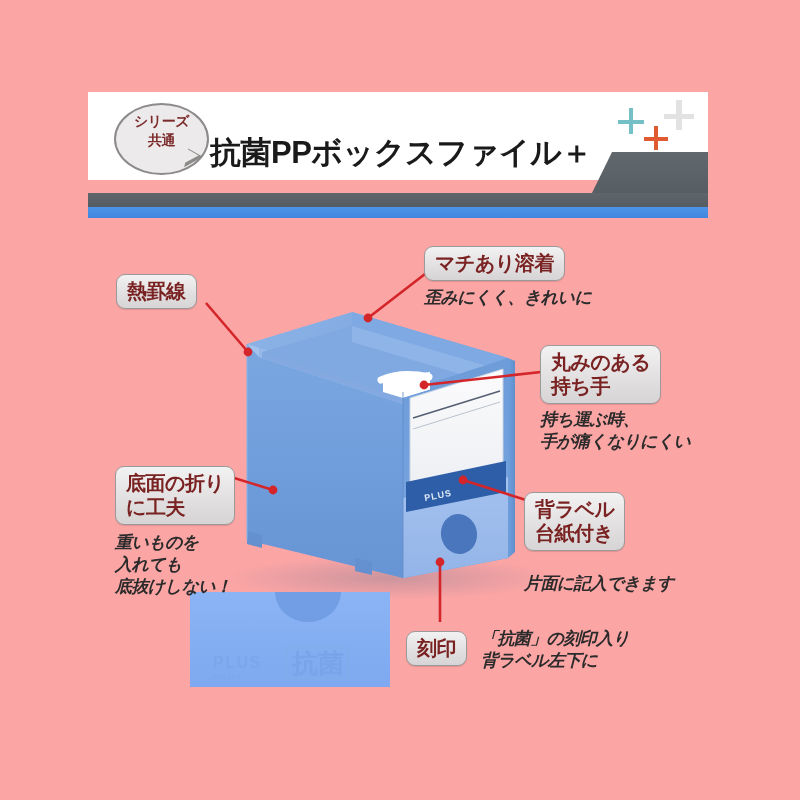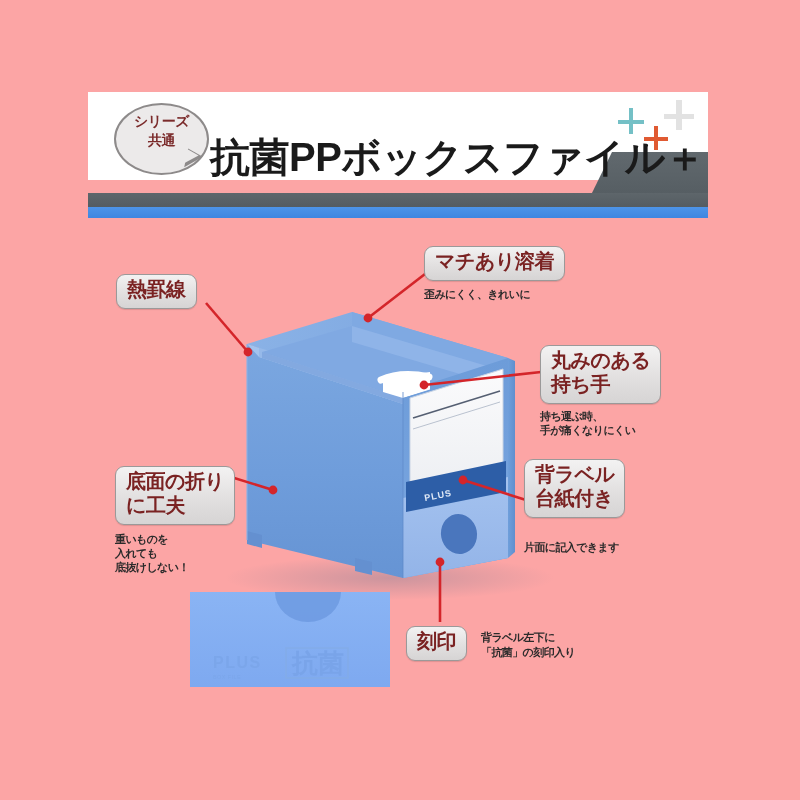--- a/index.html
+++ b/index.html
@@ -23,21 +23,21 @@
     position:absolute;left:590px;top:152px;width:118px;height:45px;
     background:linear-gradient(180deg,#61696e 0%,#555d62 100%);
     clip-path:polygon(22px 0, 118px 0, 118px 45px, 0 45px);
   }
   .hdr-blue{
     position:absolute;left:88px;top:207px;width:620px;height:11px;
     background:linear-gradient(180deg,#4d94e8 0%,#3f86e0 100%);
   }
   .hdr-title{
     position:absolute;left:210px;top:137px;
-    font-size:40px;font-weight:bold;color:#1a1a1a;letter-spacing:-0.5px;
+    font-size:31px;font-weight:bold;color:#1a1a1a;letter-spacing:-0.5px;
     white-space:nowrap;line-height:1;
   }
   
   .bubble{
     position:absolute;left:114px;top:103px;width:95px;height:72px;
     background:#eceaea;border:2px solid #8d8a8a;border-radius:50%/50%;
     box-sizing:border-box;
   }
   .bubble-tail{
     position:absolute;left:186px;top:150px;width:0;height:0;
@@ -70,38 +70,37 @@
   
   .callout{position:absolute;}
   .chip{
     display:inline-block;
     background:linear-gradient(180deg,#f3f2f2 0%,#e2e0e0 55%,#d6d4d4 100%);
     border:1.5px solid #9b9999;border-radius:9px;
     padding:4px 10px 5px 10px;
     color:#7a2222;font-weight:bold;font-size:20px;line-height:1.2;
     letter-spacing:-0.5px;white-space:nowrap;
     box-shadow:0 1px 1px rgba(0,0,0,.12);
-    font-family:Liberation Mono, monospace;
   }
   .chip span{display:block;}
   .desc{
-    margin-top:5px;color:#2b2b2b;font-size:11px;font-weight:bold;
-    line-height:1.28;letter-spacing:-0.6px;white-space:nowrap;
+    margin-top:5px;color:#2b2b2b;font-size:17px;font-weight:bold;
+    line-height:1.28;letter-spacing:-0.6px;white-space:nowrap;font-style:italic;
   }
   .desc span{display:block;}
   .desc.inline{margin-top:0;}
 
   .co-netsukeisen{left:116px;top:274px;}
   .co-machi{left:424px;top:246px;}
   .co-machi .desc{margin-top:6px;}
   .co-marumi{left:540px;top:345px;}
   .co-marumi .desc{}
   .co-teimen{left:115px;top:438px;margin-top:28px;}
   .co-teimen .desc{margin-top:7px;}
-  .co-selabel{left:524px;top:459px;}
+  .co-selabel{left:524px;top:492px;}
   .co-selabel .desc{margin-top:22px;}
   .co-kokuin{left:406px;top:626px;}
   .co-kokuin-row{display:flex;align-items:center;}
   .co-kokuin .desc{margin-left:14px;margin-top:2px;}
 </style>
 </head>
 <body>
 
 <div id="page">
 
@@ -291,19 +290,19 @@
       <span>片面に記入できます</span>
     </div>
   </div>
 
   <div class="callout co-kokuin">
     <div class="co-kokuin-row">
       <div class="chip">
         <span>刻印</span>
       </div>
       <div class="desc inline">
+        <span>「抗菌」の刻印入り</span>
         <span>背ラベル左下に</span>
-        <span>「抗菌」の刻印入り</span>
       </div>
     </div>
   </div>
 
 </div>
 
 </body></html>

